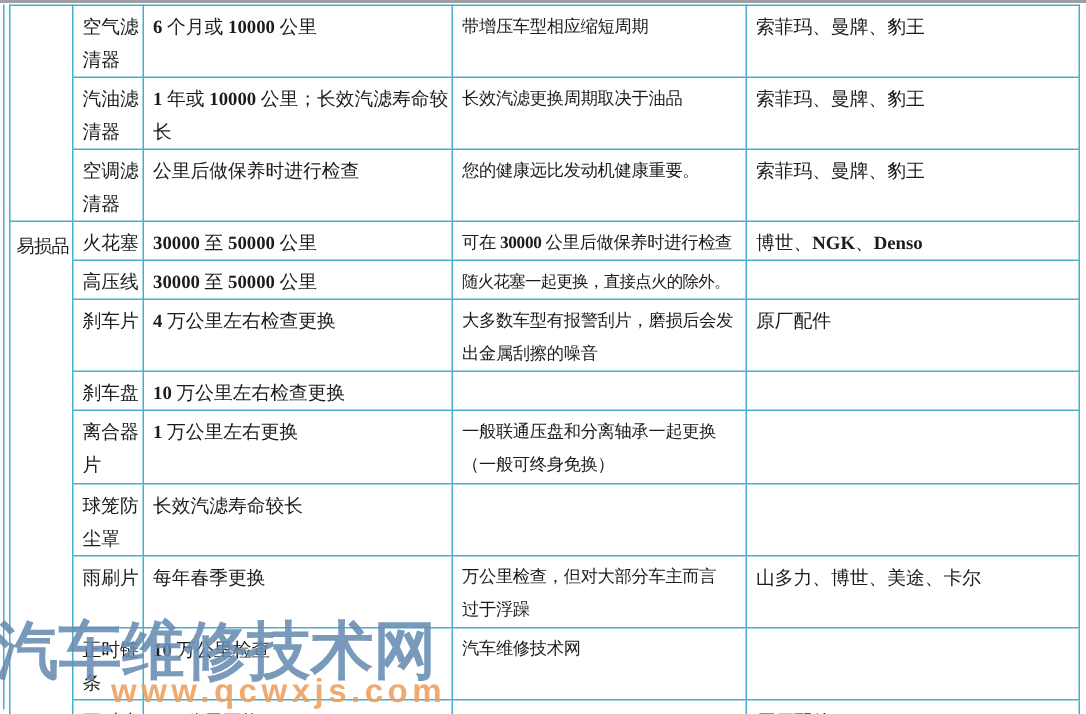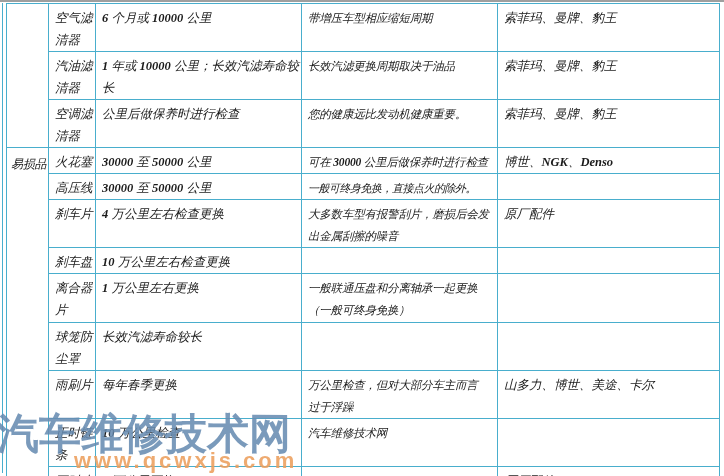--- a/index.html
+++ b/index.html
@@ -12,21 +12,21 @@
   .outer-left{position:absolute;top:3px;left:2px;width:1px;height:470px;background:var(--border-color,#49aecd);}
   table.maint{
     position:absolute;top:3px;left:6px;width:713px;
     border-collapse:collapse;table-layout:fixed;
   }
   td{
     border:1px solid var(--border-color,#49aecd);
     vertical-align:top;overflow:hidden;
     padding:3px 2px 0 6px;
     font-size:12.5px;line-height:22px;
-    white-space:pre-wrap;word-break:break-all;font-style:italic;
+    white-space:pre-wrap;word-break:break-all;
   }
   td.cat{font-size:12px;padding:5px 1px 0 4px;letter-spacing:-0.3px;}
   td.note{font-size:11.5px;letter-spacing:-0.2px;margin-left:28px;}
   td.note.tight{font-size:11px;letter-spacing:-0.5px;}
   b{font-weight:bold;}
   .wm-title{
     position:absolute;left:-3px;top:406px;z-index:5;
     font-family:"Liberation Sans","DejaVu Sans",sans-serif;
     font-weight:bold;font-size:42px;letter-spacing:0px;
     color:var(--watermark-blue,rgba(104,140,178,.9));
@@ -80,21 +80,21 @@
     <tr style="height:26px">
       <td class="cat" rowspan="9">易损品</td>
       <td>火花塞</td>
       <td><b>30000</b> 至 <b>50000</b> 公里</td>
       <td class="note">可在 <b>30000</b> 公里后做保养时进行检查</td>
       <td>博世、<b>NGK</b>、<b>Denso</b></td>
     </tr>
     <tr style="height:25px">
       <td>高压线</td>
       <td><b>30000</b> 至 <b>50000</b> 公里</td>
-      <td class="note tight">一般可终身免换，直接点火的除外。</td>
+      <td class="note tight">随火花塞一起更换，直接点火的除外。</td>
       <td></td>
     </tr>
     <tr style="height:47px">
       <td>刹车片</td>
       <td><b>4</b> 万公里左右检查更换</td>
       <td class="note">大多数车型有报警刮片，磨损后会发
 出金属刮擦的噪音</td>
       <td>原厂配件</td>
     </tr>
     <tr style="height:26px">

